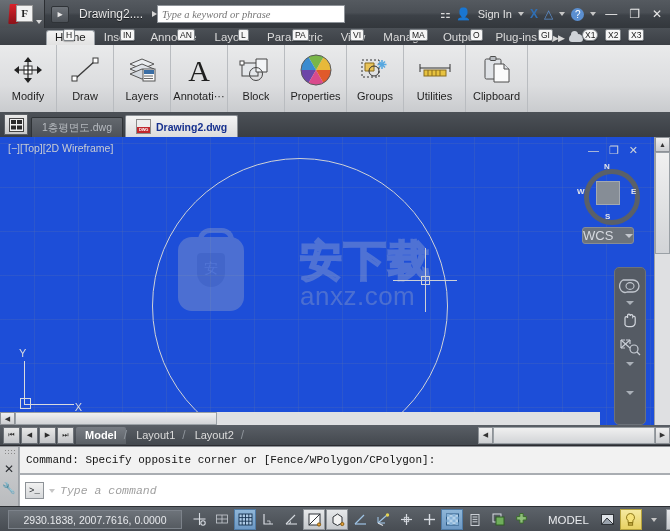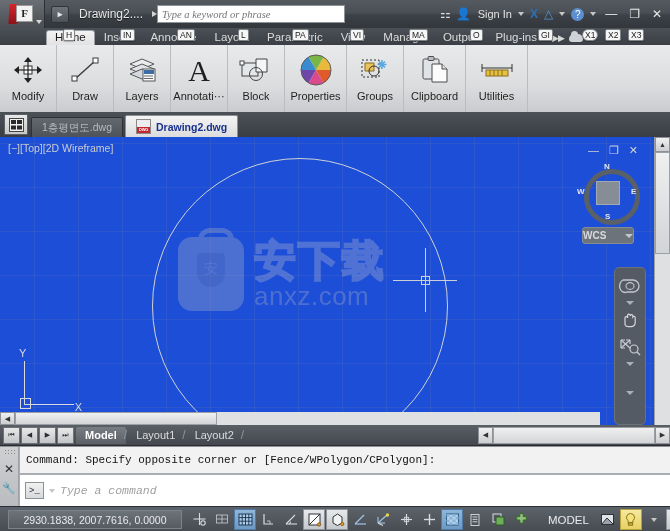--- a/index.html
+++ b/index.html
@@ -193,21 +193,21 @@
   }
   .wm-badge .handle{
     position:absolute;left:20px;top:-9px;width:26px;height:18px;border:5px solid #b9bdc6;
     border-bottom:0;border-radius:12px 12px 0 0;
   }
   .wm-badge .shield{
     position:absolute;left:19px;top:16px;width:28px;height:34px;background:#9ba0ab;
     border-radius:4px 4px 14px 14px;color:#c9ccd3;font-size:14px;text-align:center;
     line-height:30px;font-family:"DejaVu Sans",sans-serif;
   }
-  .wm-text{display:flex;flex-direction:column;}
+  .wm-text{display:flex;flex-direction:column;padding-left:46px;}
   .wm-cn{
     color:transparent;font-size:42px;font-weight:bold;line-height:42px;letter-spacing:2px;
     -webkit-text-stroke:2px #c2c6cd;font-family:"DejaVu Sans",sans-serif;
   }
   .wm-en{
     color:#b7bbc3;font-size:26px;line-height:26px;letter-spacing:.5px;margin-top:1px;
     font-family:"Liberation Sans",sans-serif;
   }
 
   
@@ -220,22 +220,22 @@
     position:absolute;left:20px;top:16px;width:22px;height:22px;background:#868d96;
     border:1px solid #a3a9b1;
   }
   .vc-l{position:absolute;color:#e3e5e9;font-size:8px;font-weight:bold;}
   .vc-n{left:28px;top:-3px;}
   .vc-s{left:29px;top:47px;}
   .vc-w{left:1px;top:22px;}
   .vc-e{left:55px;top:22px;}
   .wcs{
     position:absolute;left:6px;top:62px;width:50px;height:15px;background:#6d737b;
-    border:1px solid #868c94;border-radius:3px;color:#d7dae0;font-size:10px;
-    display:flex;align-items:center;justify-content:space-between;gap:4px;font-weight:bold;
+    border:1px solid #868c94;border-radius:3px;color:#d7dae0;font-size:13px;
+    display:flex;align-items:center;justify-content:space-between;gap:4px;
   }
   .wcs .cv{width:0;height:0;border-left:4px solid transparent;border-right:4px solid transparent;border-top:4px solid #c3c7ce;}
 
   
   .navbar{
     position:absolute;right:24px;top:130px;width:30px;height:150px;
     background:#555b64;border:1px solid #6c727a;border-radius:5px;z-index:6;
     display:flex;flex-direction:column;align-items:center;padding-top:6px;gap:3px;
   }
   .navitem{width:24px;height:24px;display:flex;align-items:center;justify-content:center;color:#cdd1d8;}
@@ -488,45 +488,45 @@
             <line x1="21" y1="6.5" x2="27" y2="12.5"></line>
               <line x1="27" y1="6.5" x2="21" y2="12.5"></line>
           </g>
         </svg>
       </div>
       <div class="plabel">Groups</div>
     </div>
 
     <div class="panel wide">
       <div class="picon">
-        <svg width="32" height="30" viewBox="0 0 32 30">
-          <rect x="4" y="4" width="16" height="20" rx="1.5" fill="#dfe2e6" stroke="#4d4d4d"></rect>
-          <rect x="9" y="1.5" width="6" height="4" rx="1" fill="#b9bdc2" stroke="#4d4d4d"></rect>
-          <path d="M13 9 h10 l5 5 v13 h-15z" fill="#fbfbfb" stroke="#4d4d4d"></path>
-          <path d="M23 9 v5 h5" fill="#e2e4e7" stroke="#4d4d4d"></path>
-        </svg>
-      </div>
-      <div class="plabel">Clipboard</div>
-    </div>
-
-    <div class="panel wide">
-      <div class="picon">
         <svg width="36" height="28" viewBox="0 0 36 28">
           <line x1="3" y1="12" x2="33" y2="12" stroke="#333"></line>
           <path d="M3 8 v8 M33 8 v8" stroke="#333"></path>
           <rect x="7" y="14" width="22" height="6" fill="#e7c23f" stroke="#8a6d1e"></rect>
           <g stroke="#8a6d1e">
               <line x1="11" y1="14" x2="11" y2="20"></line>
               <line x1="15" y1="14" x2="15" y2="20"></line>
           <line x1="19" y1="14" x2="19" y2="20"></line>
               <line x1="23" y1="14" x2="23" y2="20"></line>
             </g>
         </svg>
       </div>
       <div class="plabel">Utilities</div>
+    </div>
+
+    <div class="panel wide">
+      <div class="picon">
+        <svg width="32" height="30" viewBox="0 0 32 30">
+          <rect x="4" y="4" width="16" height="20" rx="1.5" fill="#dfe2e6" stroke="#4d4d4d"></rect>
+          <rect x="9" y="1.5" width="6" height="4" rx="1" fill="#b9bdc2" stroke="#4d4d4d"></rect>
+          <path d="M13 9 h10 l5 5 v13 h-15z" fill="#fbfbfb" stroke="#4d4d4d"></path>
+          <path d="M23 9 v5 h5" fill="#e2e4e7" stroke="#4d4d4d"></path>
+        </svg>
+      </div>
+      <div class="plabel">Clipboard</div>
     </div>
 
     <div class="panel-rest"></div>
 
     <div class="keytip" style="left:63px;top:-16px;">H</div>
     <div class="keytip" style="left:120px;top:-16px;">IN</div>
     <div class="keytip" style="left:177px;top:-16px;">AN</div>
     <div class="keytip" style="left:238px;top:-16px;">L</div>
     <div class="keytip" style="left:292px;top:-16px;">PA</div>
     <div class="keytip" style="left:350px;top:-16px;">VI</div>

